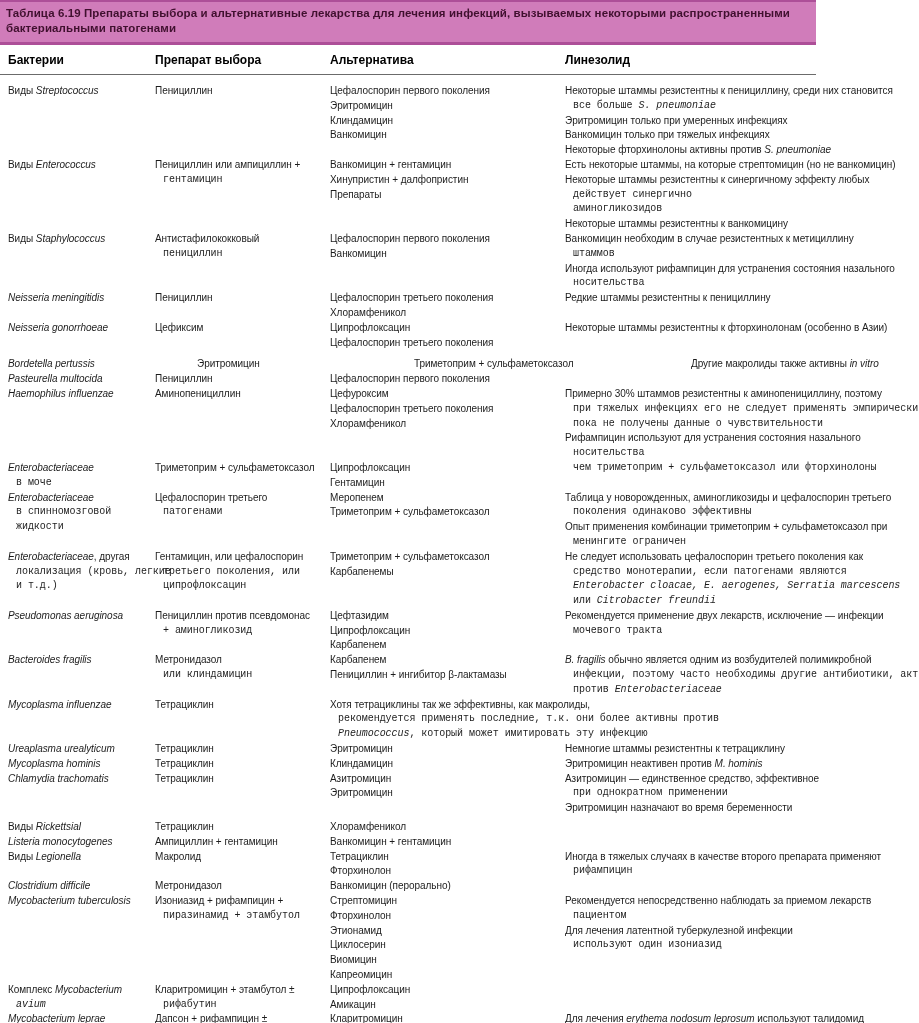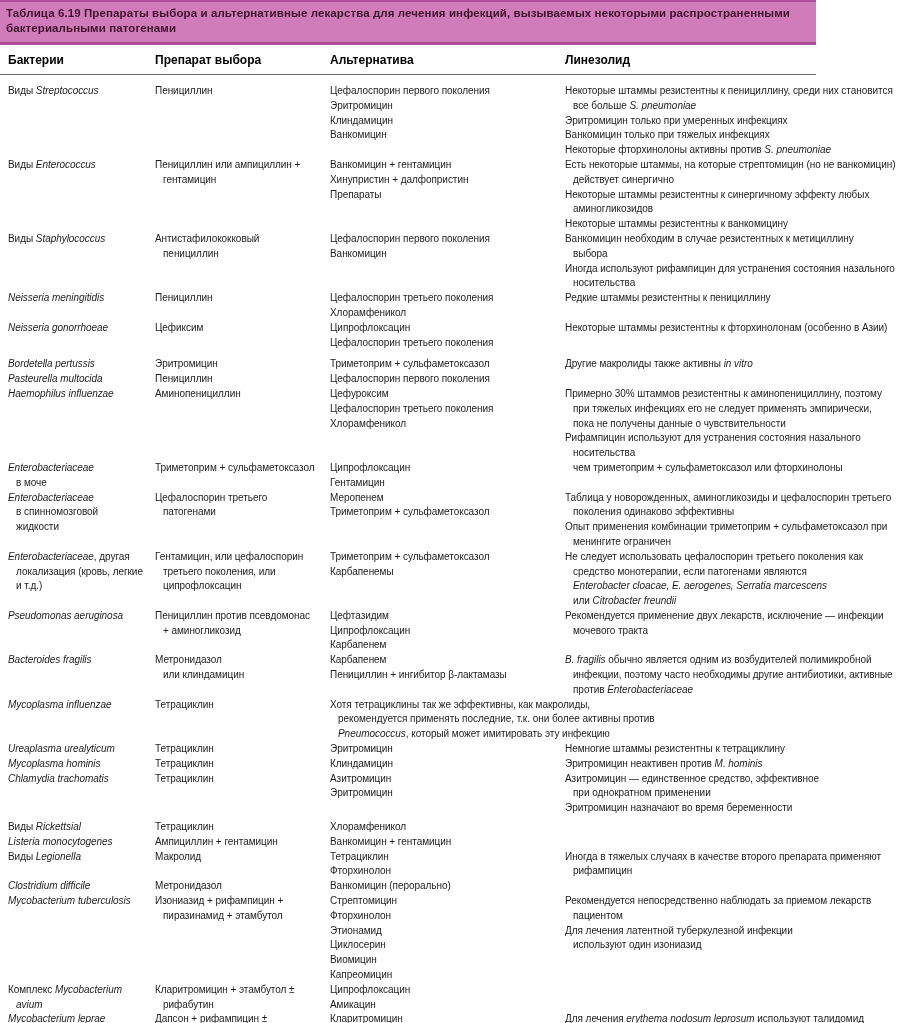--- a/index.html
+++ b/index.html
@@ -49,21 +49,21 @@
   
   #rows { padding-top: 9px; }
   .trow { align-items: start; }
   .tcell { min-width: 0; }
   .line {
     font-size: 10px;
     line-height: 14.8px;
     white-space: nowrap;
     letter-spacing: -0.05px;
   }
-  .line.indent { padding-left: 8px; }
+  .line.indent { padding-left: 8px; font-family: Liberation Mono, monospace; }
   .line i { font-style: italic; margin-top: 12px; }
 </style>
 </head>
 <body>
 
 <div class="page">
 
   <header class="title-bar">
     <div class="title">Таблица 6.19 Препараты выбора и альтернативные лекарства для лечения инфекций, вызываемых некоторыми распространенными бактериальными патогенами</div>
   </header>
@@ -105,41 +105,41 @@
           <div class="line"><span>Пенициллин или ампициллин +</span></div>
           <div class="line indent"><span>гентамицин</span></div>
         </div>
         <div class="tcell">
           <div class="line"><span>Ванкомицин + гентамицин</span></div>
           <div class="line"><span>Хинупристин + далфопристин</span></div>
           <div class="line"><span>Препараты</span></div>
         </div>
         <div class="tcell">
           <div class="line"><span>Есть некоторые штаммы, на которые стрептомицин (но не ванкомицин)</span></div>
+          <div class="line"><span>Некоторые штаммы резистентны к синергичному эффекту любых</span></div>
           <div class="line indent"><span>действует синергично</span></div>
-          <div class="line"><span>Некоторые штаммы резистентны к синергичному эффекту любых</span></div>
           <div class="line indent"><span>аминогликозидов</span></div>
           <div class="line"><span>Некоторые штаммы резистентны к ванкомицину</span></div>
         </div>
       </div>
       <div class="trow grid4">
         <div class="tcell">
           <div class="line"><span>Виды </span><i>Staphylococcus</i></div>
         </div>
         <div class="tcell">
           <div class="line"><span>Антистафилококковый</span></div>
           <div class="line indent"><span>пенициллин</span></div>
         </div>
         <div class="tcell">
           <div class="line"><span>Цефалоспорин первого поколения</span></div>
           <div class="line"><span>Ванкомицин</span></div>
         </div>
         <div class="tcell">
           <div class="line"><span>Ванкомицин необходим в случае резистентных к метициллину</span></div>
-          <div class="line indent"><span>выбора</span></div>
+          <div class="line indent"><span>штаммов</span></div>
           <div class="line"><span>Иногда используют рифампицин для устранения состояния назального</span></div>
           <div class="line indent"><span>носительства</span></div>
         </div>
       </div>
       <div class="trow grid4">
         <div class="tcell">
           <div class="line"><i>Neisseria meningitidis</i></div>
         </div>
         <div class="tcell">
           <div class="line"><span>Пенициллин</span></div>
@@ -160,21 +160,21 @@
           <div class="line"><span>Цефиксим</span></div>
         </div>
         <div class="tcell">
           <div class="line"><span>Ципрофлоксацин</span></div>
           <div class="line"><span>Цефалоспорин третьего поколения</span></div>
         </div>
         <div class="tcell">
           <div class="line"><span>Некоторые штаммы резистентны к фторхинолонам (особенно в Азии)</span></div>
         </div>
       </div>
-      <div class="trow grid4" style="margin-top: 7px;">
+      <div class="trow grid4" style="margin-top: 7px; gap: 42px;">
         <div class="tcell">
           <div class="line"><i>Bordetella pertussis</i></div>
         </div>
         <div class="tcell">
           <div class="line"><span>Эритромицин</span></div>
         </div>
         <div class="tcell">
           <div class="line"><span>Триметоприм + сульфаметоксазол</span></div>
         </div>
         <div class="tcell">

